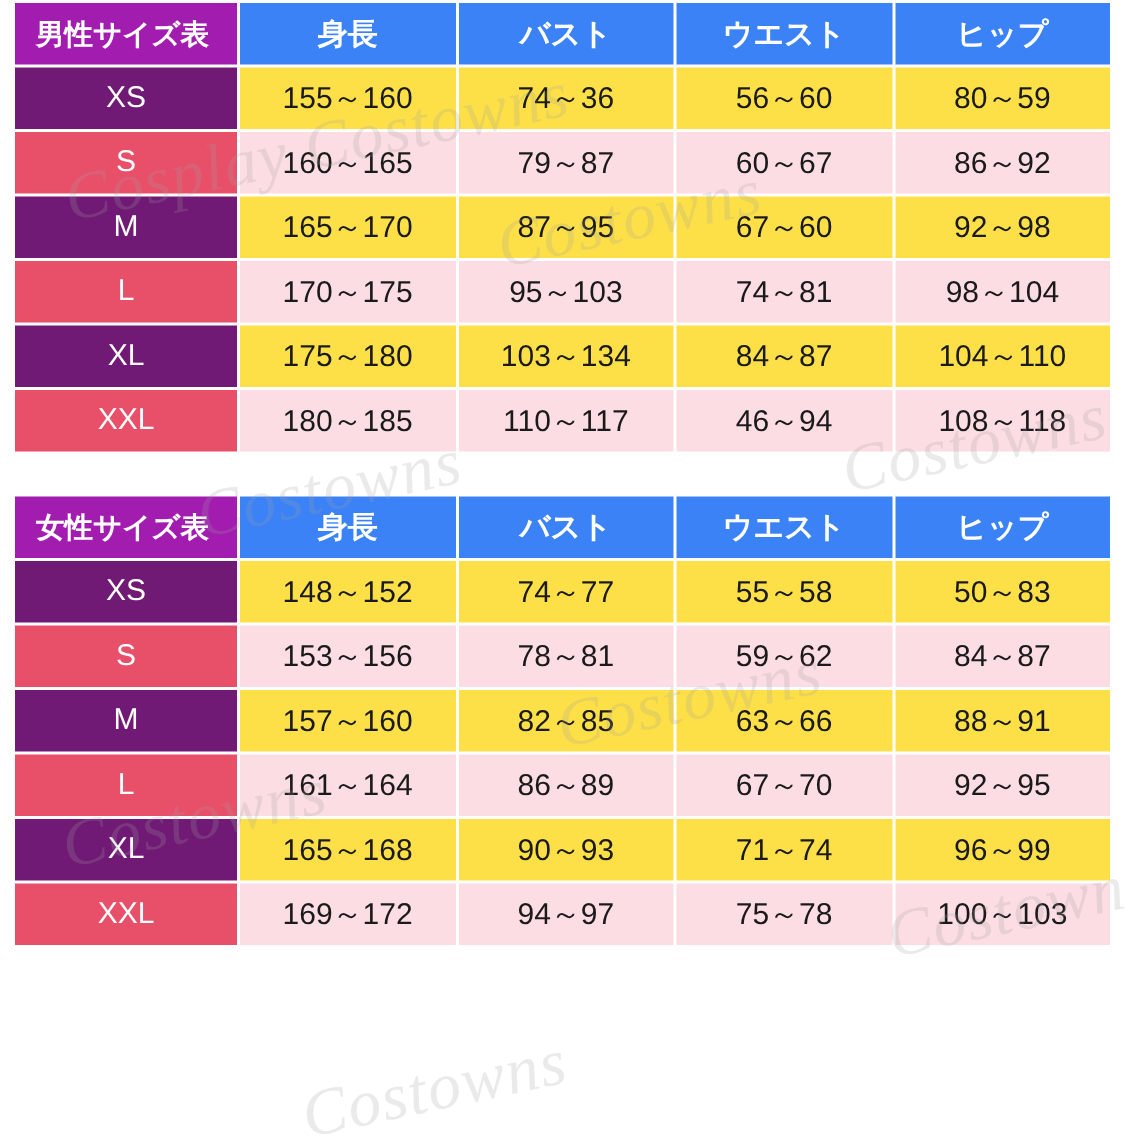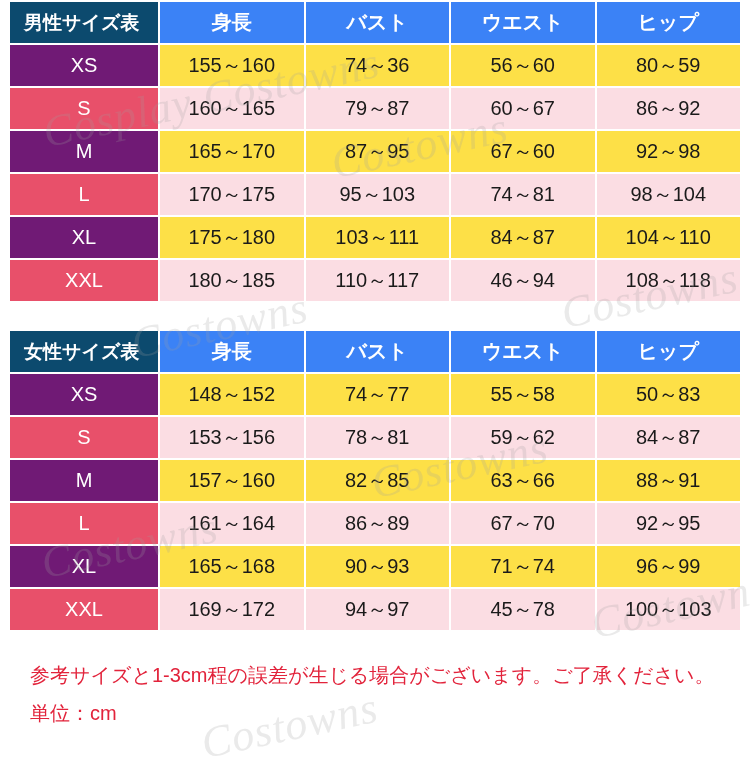--- a/index.html
+++ b/index.html
@@ -53,21 +53,21 @@
     font-size: 20px;
     box-sizing: border-box;
   }
   thead th {
     background: #3b82f6;
     color: #ffffff;
     font-weight: bold;
     font-size: 20px;
   }
   thead th.corner {
-    background: #0c4a6e;
+    background: #a21caf;
     color: #ffffff;
     text-align: left;
     padding-left: 14px;
     font-size: 19px;
   }
   tbody td.size-label {
     background: #701a75;
     color: #ffffff;
     font-weight: normal;
     font-size: 20px;
@@ -148,21 +148,21 @@
       <tr>
         <td class="size-label">L</td>
         <td class="val">170～175</td>
         <td class="val">95～103</td>
         <td class="val">74～81</td>
         <td class="val">98～104</td>
       </tr>
       <tr>
         <td class="size-label">XL</td>
         <td class="val">175～180</td>
-        <td class="val">103～111</td>
+        <td class="val">103～134</td>
         <td class="val">84～87</td>
         <td class="val">104～110</td>
       </tr>
       <tr>
         <td class="size-label">XXL</td>
         <td class="val">180～185</td>
         <td class="val">110～117</td>
         <td class="val">46～94</td>
         <td class="val">108～118</td>
       </tr>
@@ -214,24 +214,20 @@
         <td class="size-label">XL</td>
         <td class="val">165～168</td>
         <td class="val">90～93</td>
         <td class="val">71～74</td>
         <td class="val">96～99</td>
       </tr>
       <tr>
         <td class="size-label">XXL</td>
         <td class="val">169～172</td>
         <td class="val">94～97</td>
-        <td class="val">45～78</td>
+        <td class="val">75～78</td>
         <td class="val">100～103</td>
       </tr>
     </tbody>
   </table>
 
-  <div class="notes">
-    <div class="note-line">参考サイズと1-3cm程の誤差が生じる場合がございます。ご了承ください。</div>
-    <div class="note-line small">単位：cm</div>
-  </div>
 
 </div>
 
 </body></html>

